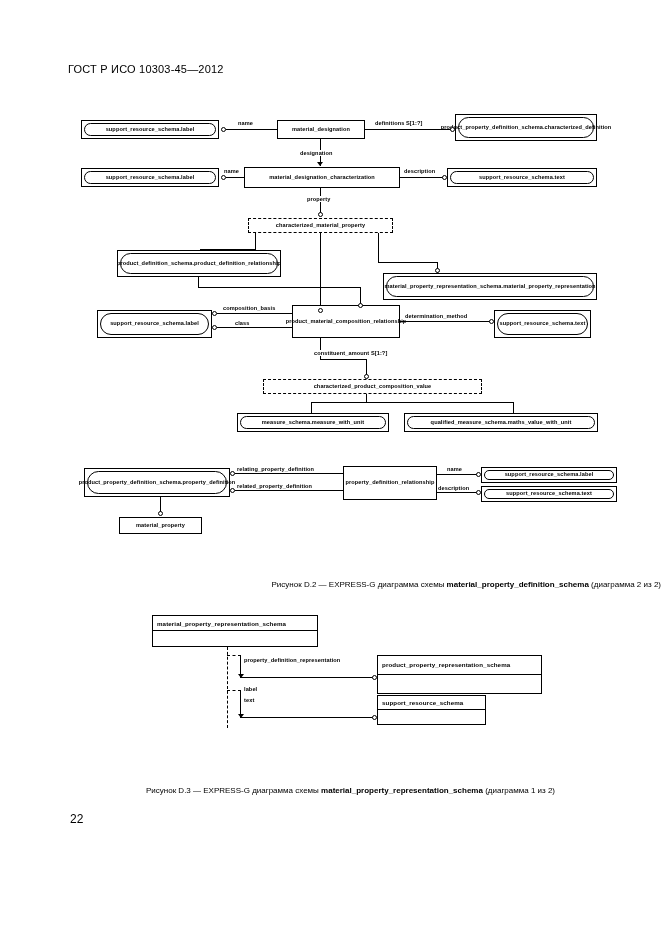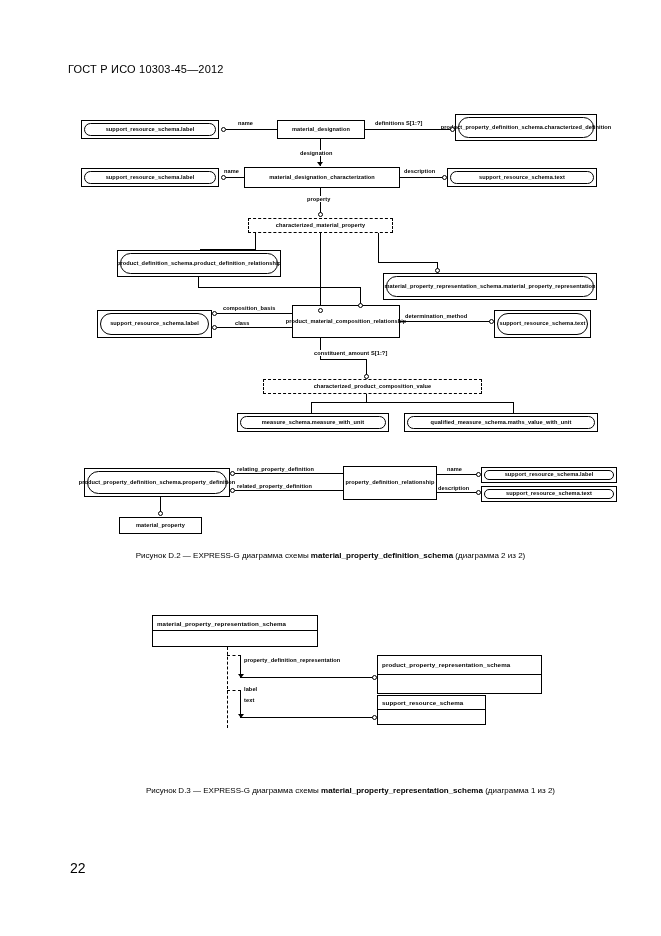--- a/index.html
+++ b/index.html
@@ -12,22 +12,22 @@
     overflow:hidden;
   }
   .page{position:absolute;inset:0;}
 
   .hdr{
     position:absolute;left:68px;top:63px;
     font-size:11px;font-weight:normal;letter-spacing:.2px;
   }
 
   .pageno{
-    position:absolute;left:70px;top:860px;
-    font-size:14px;
+    position:absolute;left:70px;top:812px;
+    font-size:12px;
   }
 
   
   .dg{position:absolute;}
 
   
   .ent{
     position:absolute;
     border:1.4px solid #000;
     background:#fff;
@@ -266,21 +266,21 @@
     <div class="ref" style="left:481px;top:486px;width:136px;height:16px;">
       <div class="pill">support_resource_schema.text</div>
     </div>
 
     <div class="ln lnv" style="left:160px;top:497px;height:17px;"></div>
     <div class="circ" style="left:158px;top:511px;"></div>
 
     <div class="ent" style="left:119px;top:517px;width:83px;height:17px;">material_property</div>
   </div>
 
-  <div class="cap" style="top:551px;">
+  <div class="cap" style="top:580px;text-align:right;">
     <span>Рисунок  D.2 — EXPRESS-G диаграмма схемы </span><b>material_property_definition_schema</b><span> (диаграмма 2 из 2)</span>
   </div>
 
   <div class="dg">
 
     <div class="schbox" style="left:152px;top:615px;width:166px;height:32px;">
       <div class="title">material_property_representation_schema</div>
       <div class="body"></div>
     </div>
 

